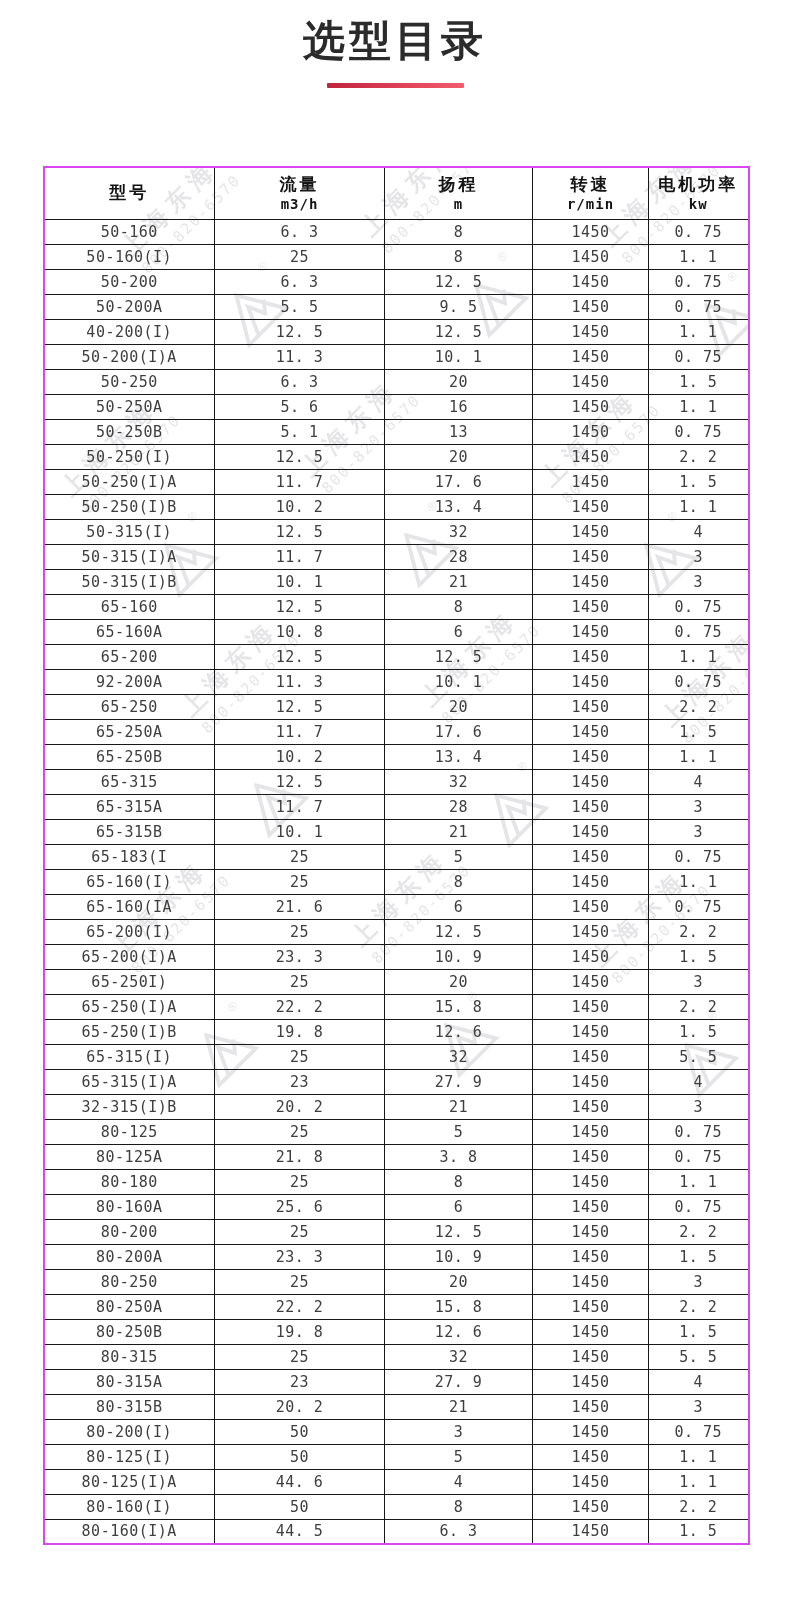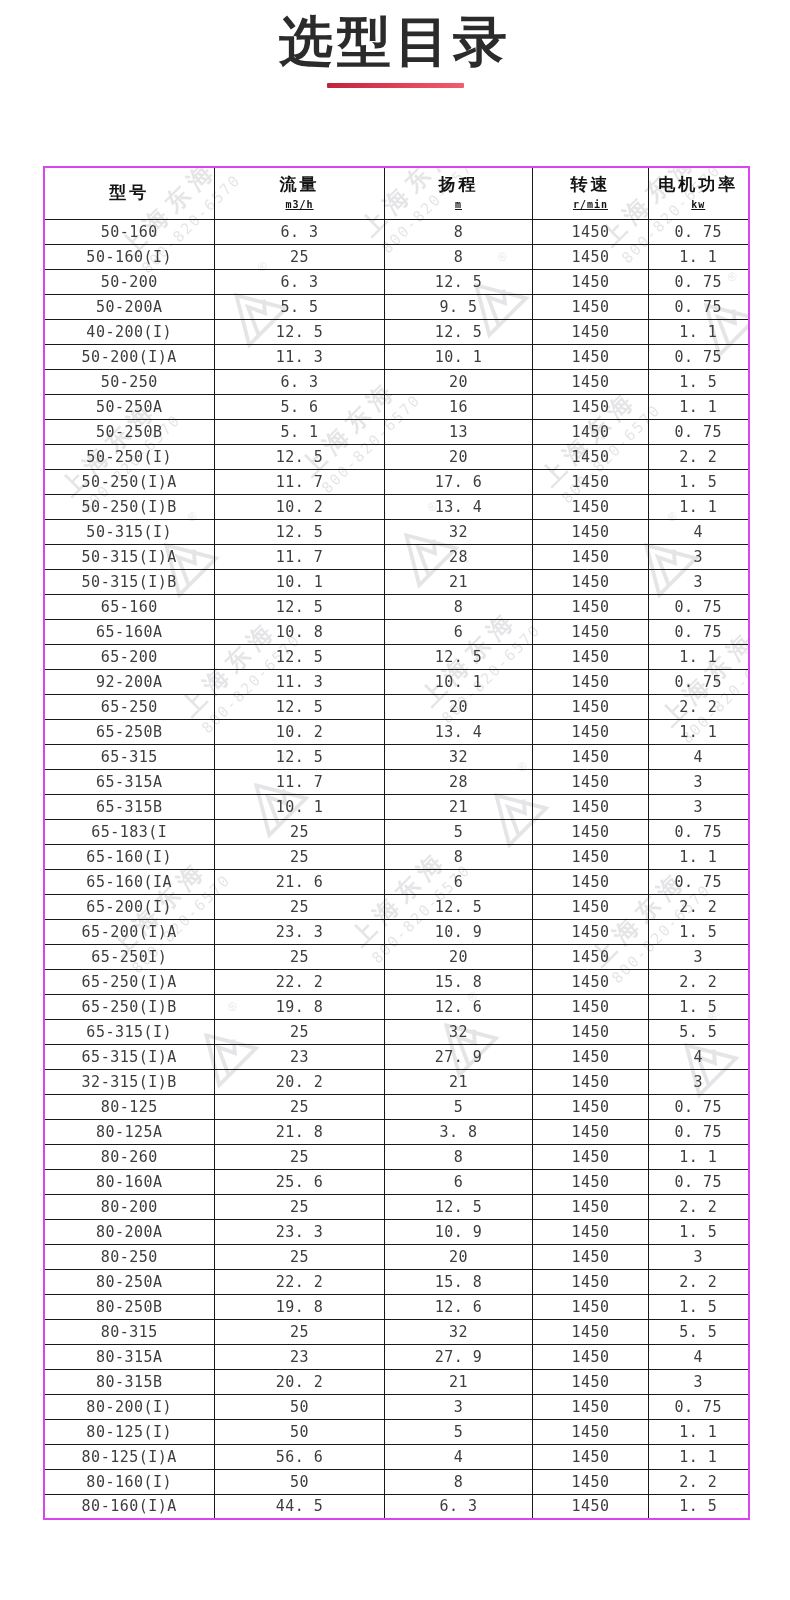--- a/index.html
+++ b/index.html
@@ -7,21 +7,21 @@
   body {
     width: 790px; height: 1600px;
     background: #ffffff;
     overflow: hidden;
     position: relative;
     font-family: "Liberation Sans", sans-serif;
   }
   .page-title {
     margin: 14px 0 0 0;
     text-align: center;
-    font-size: 54px;
+    font-size: 42px;
     line-height: 54px;
     font-weight: 800;
     color: #2b2b2b;
     letter-spacing: 4px;
   }
   .title-underline {
     width: 137px; height: 5px;
     margin: 15px auto 0 auto;
     background: linear-gradient(90deg, #c0233d 0%, #e84a5d 70%, #ef5e6f 100%);
     border-radius: 1px;
@@ -81,27 +81,26 @@
   }
   table.catalog thead tr { height: 52px; }
   .h-label {
     font-size: 17px;
     font-weight: 700;
     color: #141414;
     letter-spacing: 3px;
     line-height: 22px;
   }
   .h-unit {
-    font-size: 10px;
+    font-size: 14px;
     font-weight: 700;
     color: #141414;
     letter-spacing: 1px;
     line-height: 17px;
     font-family: "DejaVu Sans Mono", monospace;
-    text-decoration: underline;
   }
   table.catalog tbody td {
     height: 25px;
     font-family: "DejaVu Sans Mono", monospace;
     font-size: 15px;
     color: #3e3e3e;
     letter-spacing: 0.5px;
   }
 </style>
 </head>
@@ -410,20 +409,27 @@
             <td>0. 75</td>
           </tr>
           <tr>
             <td>65-250</td>
             <td>12. 5</td>
             <td>20</td>
             <td>1450</td>
             <td>2. 2</td>
           </tr>
           <tr>
+            <td>65-250A</td>
+            <td>11. 7</td>
+            <td>17. 6</td>
+            <td>1450</td>
+            <td>1. 5</td>
+          </tr>
+          <tr>
             <td>65-250B</td>
             <td>10. 2</td>
             <td>13. 4</td>
             <td>1450</td>
             <td>1. 1</td>
           </tr>
           <tr>
             <td>65-315</td>
             <td>12. 5</td>
             <td>32</td>
@@ -529,21 +535,21 @@
             <td>0. 75</td>
           </tr>
           <tr>
             <td>80-125A</td>
             <td>21. 8</td>
             <td>3. 8</td>
             <td>1450</td>
             <td>0. 75</td>
           </tr>
           <tr>
-            <td>80-260</td>
+            <td>80-180</td>
             <td>25</td>
             <td>8</td>
             <td>1450</td>
             <td>1. 1</td>
           </tr>
           <tr>
             <td>80-160A</td>
             <td>25. 6</td>
             <td>6</td>
             <td>1450</td>
@@ -614,21 +620,21 @@
           </tr>
           <tr>
             <td>80-125(I)</td>
             <td>50</td>
             <td>5</td>
             <td>1450</td>
             <td>1. 1</td>
           </tr>
           <tr>
             <td>80-125(I)A</td>
-            <td>56. 6</td>
+            <td>44. 6</td>
             <td>4</td>
             <td>1450</td>
             <td>1. 1</td>
           </tr>
           <tr>
             <td>80-160(I)</td>
             <td>50</td>
             <td>8</td>
             <td>1450</td>
             <td>2. 2</td>

